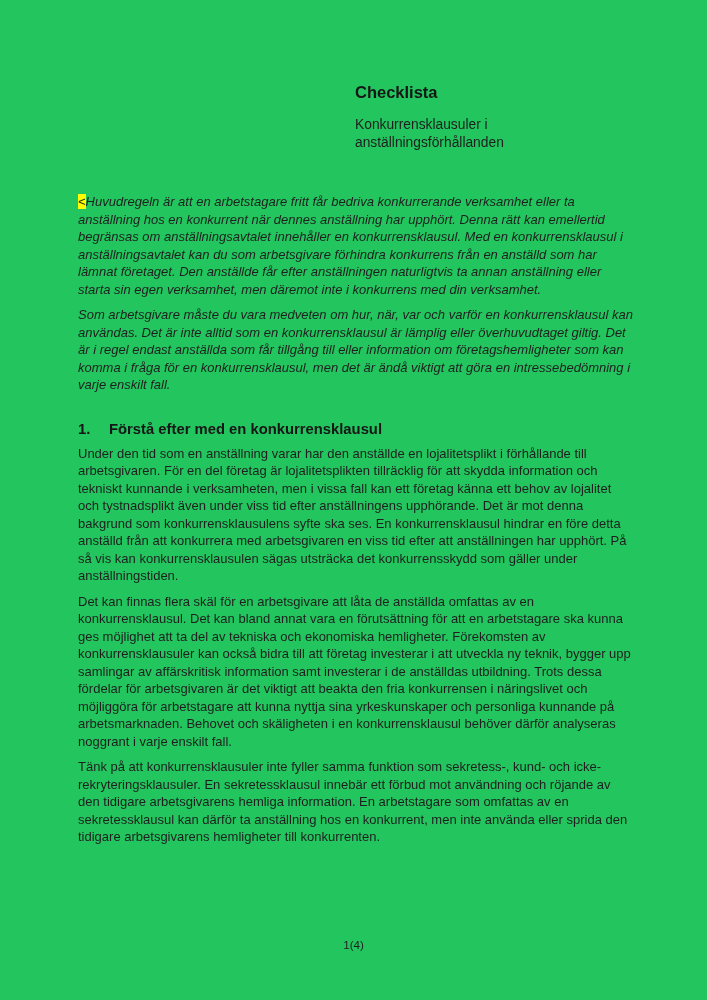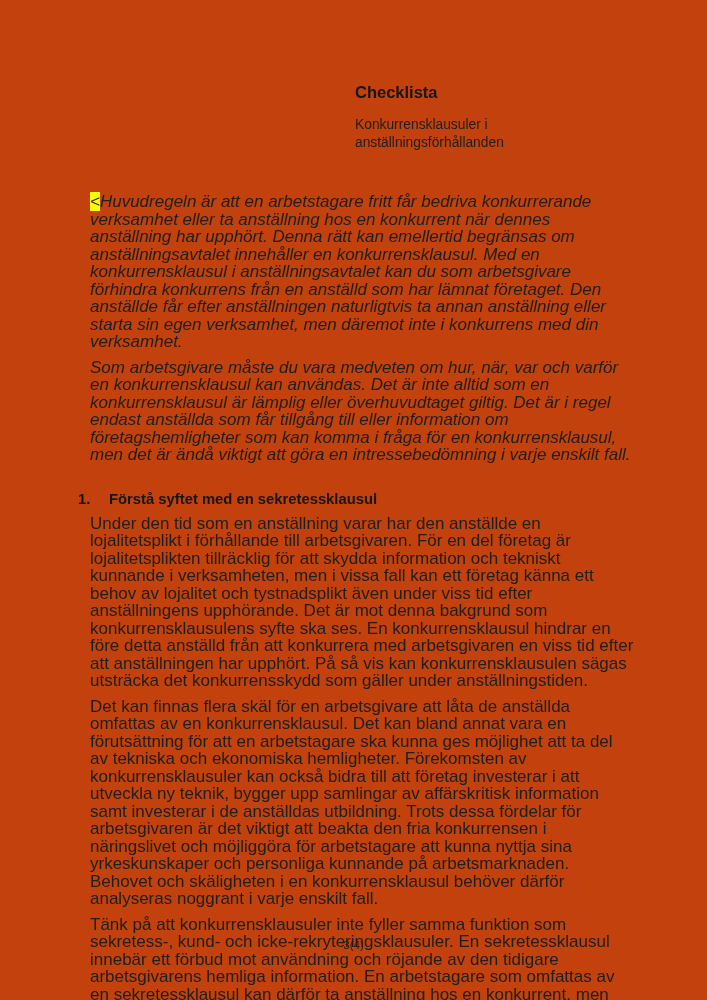--- a/index.html
+++ b/index.html
@@ -4,21 +4,21 @@
 <style>
   html, body {
     margin: 0;
     padding: 0;
     background: #ffffff;
   }
   .page {
     position: relative;
     width: 707px;
     height: 1000px;
-    background: #c2410c;
+    background: #22c55e;
     overflow: hidden;
     font-family: "Liberation Sans", sans-serif;
     color: #1f1f1f;
   }
   .doc-header {
     position: absolute;
     left: 355px;
     top: 82px;
     width: 230px;
   }
@@ -36,22 +36,22 @@
     line-height: 18px;
     color: #1f1f1f;
   }
   .content {
     position: absolute;
     left: 78px;
     top: 193px;
     width: 557px;
   }
   .content p {
-    margin: 0 0 8px 12px;
-    font-size: 17px;
+    margin: 0 0 8px 0;
+    font-size: 13px;
     line-height: 17.5px;
   }
   .italic {
     font-style: italic;
   }
   .hl {
     background: #ffff00;
   }
   .sec-heading {
     margin: 26px 0 6px 0;
@@ -85,25 +85,25 @@
   </header>
 
   <div class="content">
 
     <section>
       <p class="italic"><span class="hl">&lt;</span><span>Huvudregeln är att en arbetstagare fritt får bedriva konkurrerande verksamhet eller ta anställning hos en konkurrent när dennes anställning har upphört. Denna rätt kan emellertid begränsas om anställningsavtalet innehåller en konkurrensklausul. Med en konkurrensklausul i anställningsavtalet kan du som arbetsgivare förhindra konkurrens från en anställd som har lämnat företaget. Den anställde får efter anställningen naturligtvis ta annan anställning eller starta sin egen verksamhet, men däremot inte i konkurrens med din verksamhet.</span></p>
       <p class="italic">Som arbetsgivare måste du vara medveten om hur, när, var och varför en konkurrensklausul kan användas. Det är inte alltid som en konkurrensklausul är lämplig eller överhuvudtaget giltig. Det är i regel endast anställda som får tillgång till eller information om företagshemligheter som kan komma i fråga för en konkurrensklausul, men det är ändå viktigt att göra en intressebedömning i varje enskilt fall.</p>
     </section>
 
     <section>
-      <h2 class="sec-heading"><span class="sec-num">1.</span><span>Förstå syftet med en sekretessklausul</span></h2>
+      <h2 class="sec-heading"><span class="sec-num">1.</span><span>Förstå efter med en konkurrensklausul</span></h2>
       <p>Under den tid som en anställning varar har den anställde en lojalitetsplikt i förhållande till arbetsgivaren. För en del företag är lojalitetsplikten tillräcklig för att skydda information och tekniskt kunnande i verksamheten, men i vissa fall kan ett företag känna ett behov av lojalitet och tystnadsplikt även under viss tid efter anställningens upphörande. Det är mot denna bakgrund som konkurrensklausulens syfte ska ses. En konkurrensklausul hindrar en före detta anställd från att konkurrera med arbetsgivaren en viss tid efter att anställningen har upphört. På så vis kan konkurrensklausulen sägas utsträcka det konkurrensskydd som gäller under anställningstiden.</p>
       <p>Det kan finnas flera skäl för en arbetsgivare att låta de anställda omfattas av en konkurrensklausul. Det kan bland annat vara en förutsättning för att en arbetstagare ska kunna ges möjlighet att ta del av tekniska och ekonomiska hemligheter. Förekomsten av konkurrensklausuler kan också bidra till att företag investerar i att utveckla ny teknik, bygger upp samlingar av affärskritisk information samt investerar i de anställdas utbildning. Trots dessa fördelar för arbetsgivaren är det viktigt att beakta den fria konkurrensen i näringslivet och möjliggöra för arbetstagare att kunna nyttja sina yrkeskunskaper och personliga kunnande på arbetsmarknaden. Behovet och skäligheten i en konkurrensklausul behöver därför analyseras noggrant i varje enskilt fall.</p>
       <p>Tänk på att konkurrensklausuler inte fyller samma funktion som sekretess-, kund- och icke-rekryteringsklausuler. En sekretessklausul innebär ett förbud mot användning och röjande av den tidigare arbetsgivarens hemliga information. En arbetstagare som omfattas av en sekretessklausul kan därför ta anställning hos en konkurrent, men inte använda eller sprida den tidigare arbetsgivarens hemligheter till konkurrenten.</p>
     </section>
 
   </div>
 
   <footer class="page-footer">
-    <span>3(4)</span>
+    <span>1(4)</span>
   </footer>
 
 </div>
 
 </body></html>

